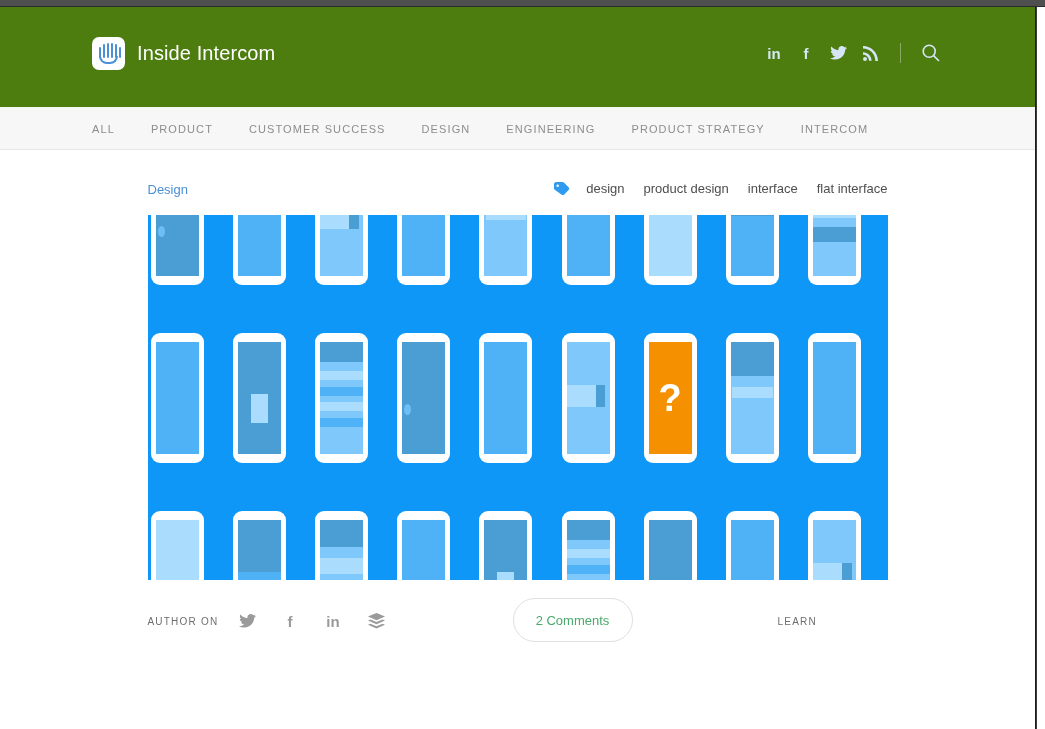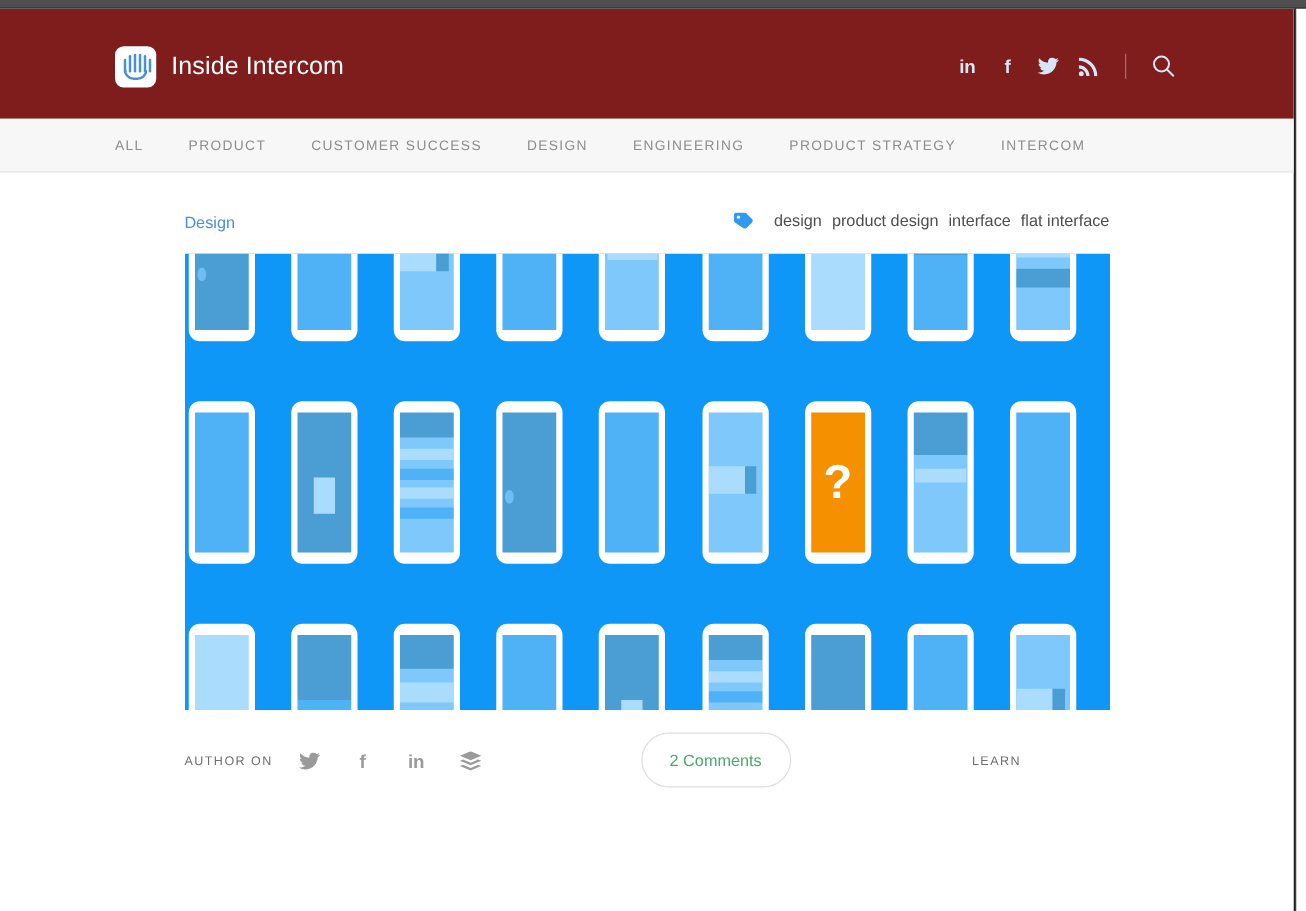--- a/index.html
+++ b/index.html
@@ -27,22 +27,22 @@
   }
   #right-gutter {
     position: absolute; top: 7px; left: 1037px;
     width: 8px; height: 722px;
     background: #ffffff;
   }
 
   
   #site-header {
     position: relative;
-    height: 88px;
-    background: #7f1d1d;
+    height: 100px;
+    background: #4d7c0f;
   }
   #brand {
     position: absolute; left: 92px; top: 30px;
     display: flex; align-items: center; gap: 12px;
     text-decoration: none;
   }
   #logo-mark {
     width: 33px; height: 33px;
     background: #ffffff;
     border-radius: 7px;
@@ -140,21 +140,21 @@
     font-size: 13px; color: #4a90d9; text-decoration: none;
     cursor: pointer;
   }
   #tag-list {
     position: absolute; right: 0; top: 31px;
     display: flex; align-items: center; gap: 0;
   }
   #tag-icon { margin-right: 16px; display: flex; }
   .tag-link {
     font-size: 13px; color: #4e4e4e; text-decoration: none;
-    margin-left: 8px; white-space: nowrap;
+    margin-left: 19px; white-space: nowrap;
     cursor: pointer;
   }
   .tag-link:first-of-type { margin-left: 0; }
 
   #headline {
     width: 740px; margin: 0 auto;
     padding-top: 16px;
     font-size: 35px;
     font-weight: bold;
     letter-spacing: 1.2px;

